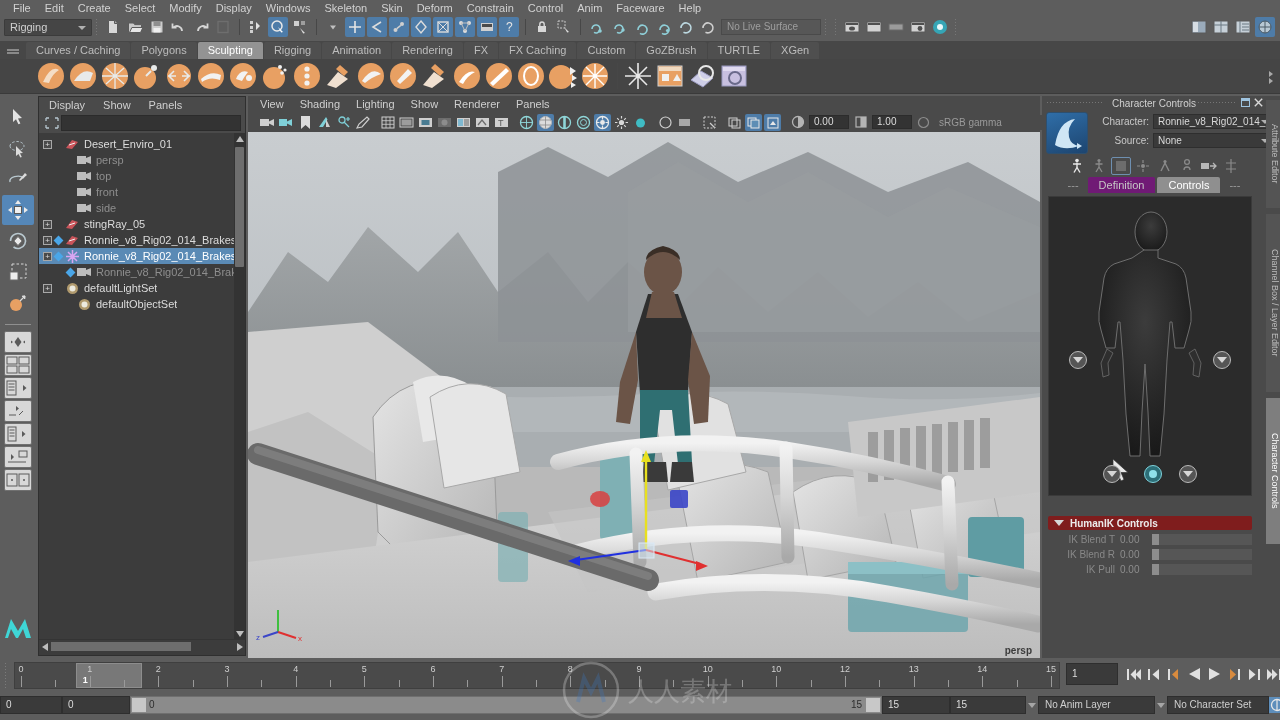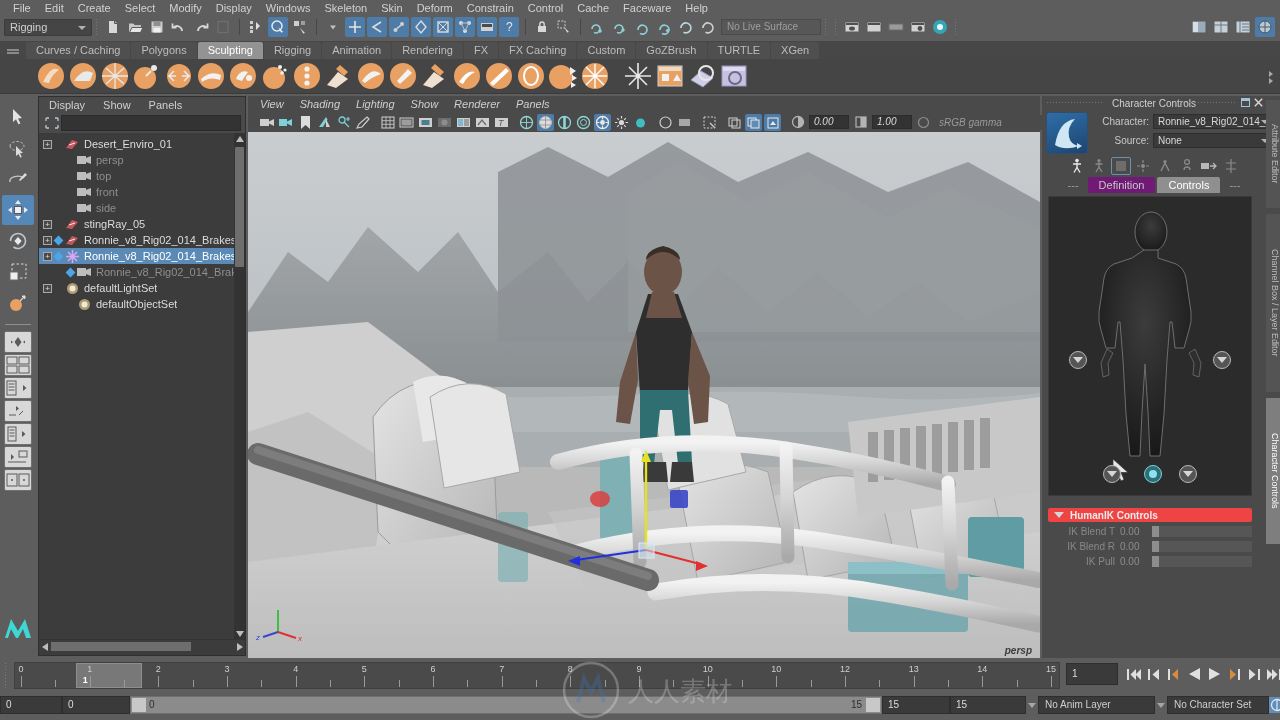--- a/index.html
+++ b/index.html
@@ -113,21 +113,21 @@
   .olrow .lbl.dim { color:#8e8e8e; }
   .olrow.sel .lbl { color:#ffffff; }
   .olsb { position:absolute; right:0; top:0; width:11px; height:506px; background:#333; }
   .olsb .thumb { position:absolute; left:1px; top:1px; width:9px; height:120px; background:#6e6e6e; border-radius:1px;}
   .olsb .arr { position:absolute; left:0; width:11px; height:11px; display:flex;align-items:center;justify-content:center;}
   .olhsb { height:14px; background:#3c3c3c; position:relative; border-top:1px solid #343434;}
   .olhsb .hthumb { position:absolute; left:12px; top:2px; width:140px; height:9px; background:#6e6e6e; }
   .olhsb .harr { position:absolute; top:1px; width:11px; height:11px; display:flex;align-items:center;justify-content:center;}
 
   
-  .vpwrap { position:absolute; left:248px; top:96px; width:792px; height:562px; background:#3c3c3c;font-style:italic; }
+  .vpwrap { position:absolute; left:248px; top:96px; width:792px; height:562px; background:#3c3c3c; }
   .vpmenu { height:16px; display:flex; align-items:center; padding-left:12px; background:#4a4a4a; }
   .vpmenu span { margin-right:16px; font-size:11px; color:#cfcfcf; }
   .vptools { height:20px; display:flex; align-items:center; background:#4a4a4a; padding-left:4px; }
   .vptools .vi { width:17px;height:17px;margin:0 1px;display:flex;align-items:center;justify-content:center;border-radius:2px;flex:none;}
   .vptools .vi.on { background:#4e7ca8; }
   .numfield { width:40px;height:14px;background:#333;border:1px solid #2c2c2c;color:#dcdcdc;
               font-size:10px;line-height:12px;padding-left:4px;margin:0 2px;flex:none;}
   .gammasel { width:130px;height:15px;background:#4a4a4a;border:none;color:#9a9a9a;
               font-size:10px;line-height:15px;padding-left:6px;position:relative;flex:none;}
   .gammasel .caret { position:absolute;right:6px;top:6px;width:0;height:0;
@@ -162,21 +162,21 @@
   .rtabs .rt { height:16px; padding:0 11px; line-height:16px; font-size:11px; color:#c6c6c6; background:#701a75; margin:0 1px; border-radius:2px 2px 0 0;}
   .rtabs .rt.active { background:#8f8f8f; color:#fff; }
   .rtabs .dash { font-size:11px; color:#9d9d9d; padding:0 8px; }
   .hikstage { margin:2px 6px; width:204px; height:300px; background:#2b2b2b; border:1px solid #3a3a3a; position:relative; overflow:hidden;}
   .hikknob { position:absolute; width:18px;height:18px;border-radius:50%; border:1px solid #b9b9b9;
      background:#555; display:flex;align-items:center;justify-content:center;}
   .hikknob.hip { background:#2d6f78; border-color:#7fd2dc; }
   .hikknob i { display:block; width:0;height:0;border-left:5px solid transparent;
      border-right:5px solid transparent;border-top:6px solid #d6d6d6; }
   .hikknob.hip i { border:none; width:8px;height:8px;border-radius:50%;background:#8fe1ea; }
-  .hiksection { margin:12px 6px 0 6px; width:204px; height:14px; background:#ef4444;
+  .hiksection { margin:20px 6px 0 6px; width:204px; height:14px; background:#7f1d1d;
      display:flex; align-items:center; padding-left:6px; border-radius:2px;}
   .hiksection .tri { width:0;height:0;border-left:5px solid transparent;border-right:5px solid transparent;
      border-top:6px solid #d6d6d6; margin-right:6px;}
   .hiksection span { font-size:10px; color:#ececec; font-weight:bold;}
   .hikslider { display:flex; align-items:center; justify-content:flex-end; margin:4px 6px 0 6px; width:204px;}
   .hikslider label { font-size:10px; color:#888; margin-right:5px; }
   .hikslider .val { font-size:10px; color:#8d8d8d; width:30px; }
   .hikslider .track { width:100px; height:11px; background:#565656; position:relative; margin-left:2px;}
   .hikslider .track .h { position:absolute; left:0; top:0; width:7px; height:11px; background:#8d8d8d;}
   .rpside { position:absolute; left:1266px; top:96px; width:14px; height:562px; background:#4a4a4a;}
@@ -226,21 +226,21 @@
       <div class="mi">Create</div>
       <div class="mi">Select</div>
       <div class="mi">Modify</div>
       <div class="mi">Display</div>
       <div class="mi">Windows</div>
       <div class="mi">Skeleton</div>
       <div class="mi">Skin</div>
       <div class="mi">Deform</div>
       <div class="mi">Constrain</div>
       <div class="mi">Control</div>
-      <div class="mi">Cache</div>
+      <div class="mi">Anim</div>
       <div class="mi">Faceware</div>
       <div class="mi">Help</div>
     </div>
 
   <div class="statusline">
     <div class="menu-sel">
       <span>Rigging</span>
       <span class="caret"></span>
     </div>
     <div class="sep-dots"></div>

